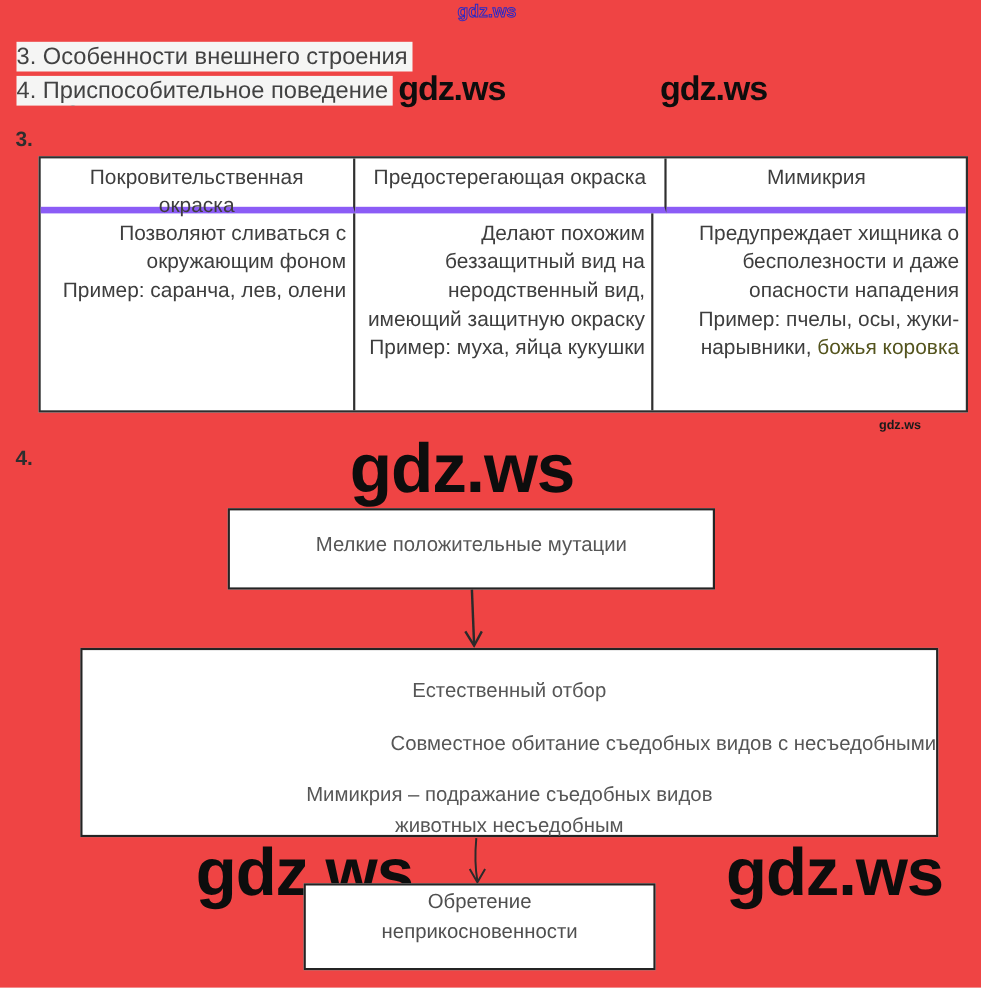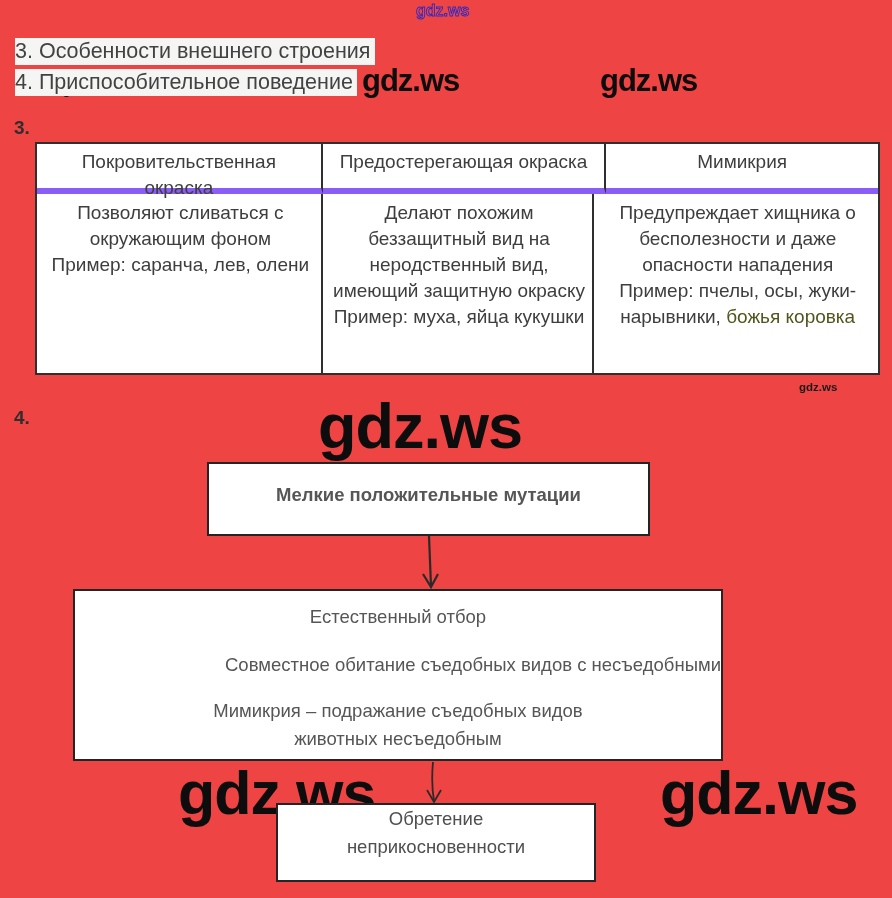--- a/index.html
+++ b/index.html
@@ -75,37 +75,37 @@
   .t-c3 { width: 273px; }
   .t-head .t-cell {
     height: 50px;
     border-bottom: 6px solid #8b5cf6;
     text-align: center;
     padding: 5px 10px 0 10px;
   }
   .t-body .t-cell {
     height: 179px;
     padding: 6px 6px 0 9px;
-    text-align: center;
+    text-align: right;
   }
   .t-body .example { margin-top: 0; }
   .hl { }
 
   
   .flow-box {
     border: 2px solid #242424;
     box-sizing: border-box;
     background: #fff;
     text-align: center;
     color: #565656;
     font-size: 18.5px;
     line-height: 27px;
   }
-  .box-1 { left: 207px; top: 462px; width: 443px; height: 74px; padding-top: 17px; font-weight: bold; }
-  .box-2 { left: 73px;  top: 589px; width: 650px; height: 172px; padding-top: 12px; }
+  .box-1 { left: 207px; top: 462px; width: 443px; height: 74px; padding-top: 17px; }
+  .box-2 { left: 73px;  top: 589px; width: 780px; height: 172px; padding-top: 23px; }
   .box-2 .fl-line1 { margin: 0 0 21px 0; }
   .box-2 .fl-line2 { margin: 0 0 19px 0; text-align: right; }
   .box-2 .fl-line3 { margin: 0 auto; max-width: 450px; line-height: 28px; }
   .box-3 { left: 276px; top: 803px; width: 320px; height: 79px; padding-top: 0; }
   .box-3 .fl-wrap { max-width: 210px; margin: 0 auto; line-height: 28px; color: #4f4f4f; }
 
   .arrow-svg { overflow: visible; }
 </style>
 </head>
 <body>

